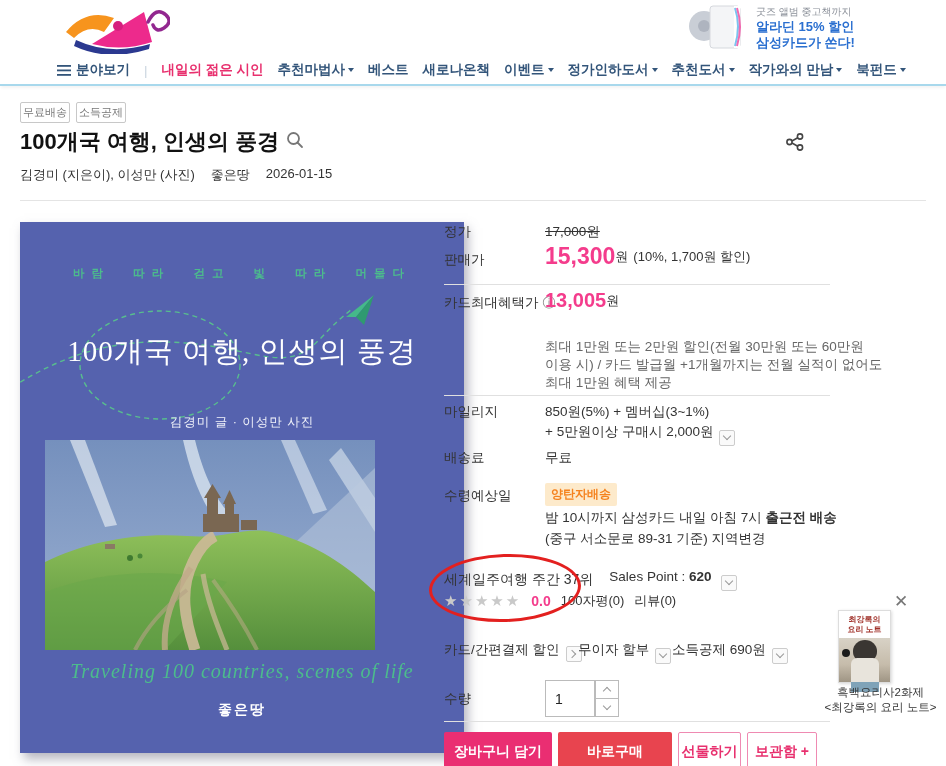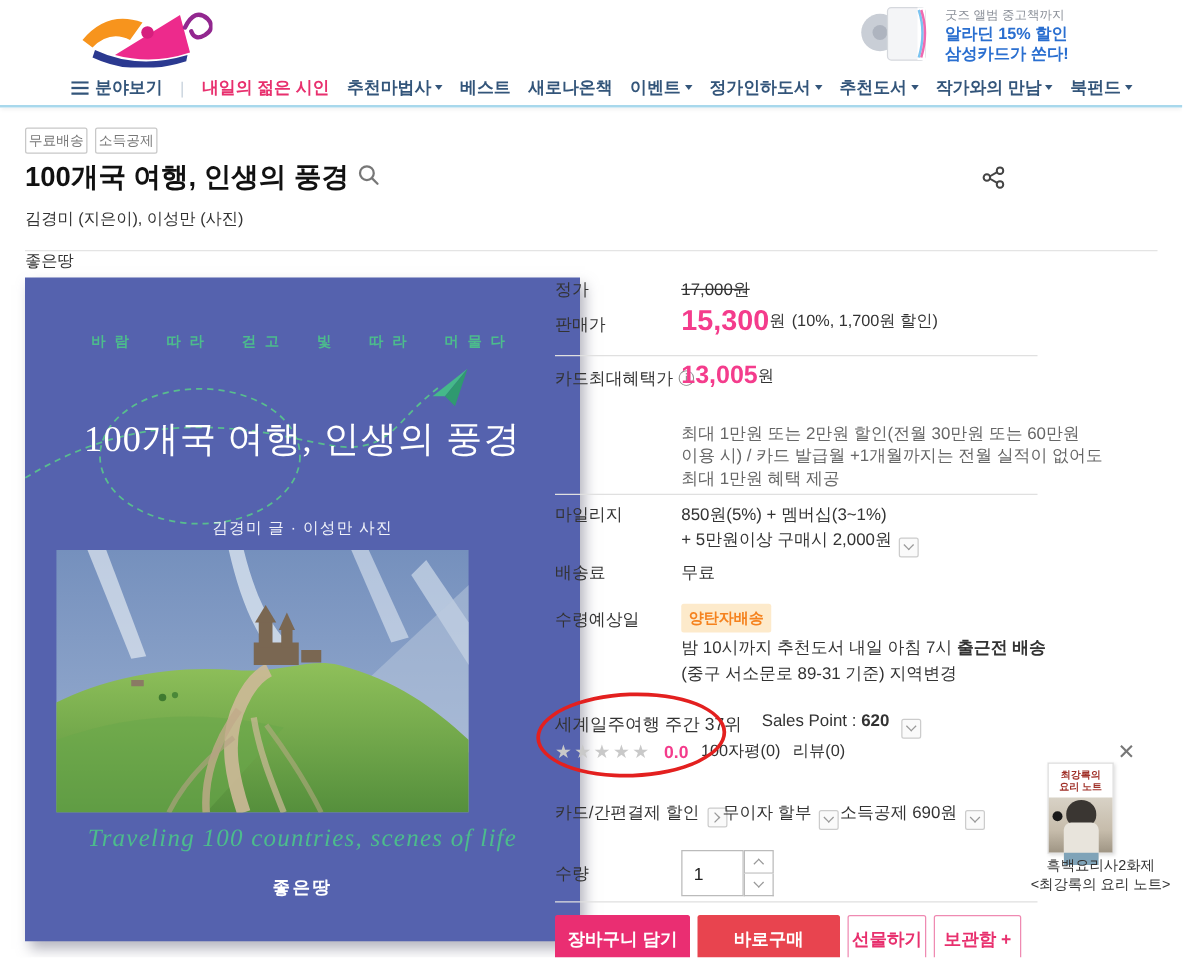--- a/index.html
+++ b/index.html
@@ -34,21 +34,21 @@
   .nav-right .tealtxt { color:#17b3c9; cursor:pointer; }
   .teal-dot { width:11px; height:11px; border-radius:50%; background:#17b3c9; position:relative; display:inline-block; }
   .teal-dot::after { content:""; position:absolute; left:2.5px; top:4.5px; width:6px; height:2px; background:#fff; }
 
   
   .badge-row { position:absolute; left:20px; top:102px; display:flex; gap:6px; }
   .gbadge { font-size:11px; color:#777; border:1px solid #c8c8c8; border-radius:2px; padding:2px 2px; background:#fff; }
   .prod-title { position:absolute; left:20px; top:127px; font-size:22px; font-weight:700; color:#111; display:flex; align-items:center; }
   .title-zoom { margin-left:7px; cursor:pointer; }
   .share-btn { position:absolute; left:785px; top:132px; width:20px; height:20px; cursor:pointer; background:none; border:none; padding:0; }
-  .author-row { position:absolute; left:20px; top:166px; font-size:13px; color:#333; display:flex; gap:16px;flex-direction:column; }
+  .author-row { position:absolute; left:20px; top:166px; font-size:13px; color:#333; display:flex; gap:16px; }
   .author-row span { cursor:pointer; }
   .top-divider { position:absolute; left:20px; top:200px; width:906px; border-top:1px solid #e4e4e4; }
 
   
   .cover { position:absolute; left:20px; top:222px; width:444px; height:531px; background:#5562ae;
     box-shadow:4px 6px 10px rgba(110,110,130,0.5); overflow:hidden; }
   .cover-tagline { position:absolute; left:0; top:44px; width:100%; text-align:center; color:#4cbc8c;
     font-size:11.5px; font-weight:700; letter-spacing:7px; word-spacing:13px; }
   .cover-flight { position:absolute; left:0; top:55px; width:380px; height:175px; pointer-events:none; }
   .cover-title { position:absolute; left:0; top:110px; width:100%; text-align:center; color:#fff;
@@ -310,21 +310,21 @@
         <span class="chev-d"></span>
       </span>
   </span>
 
   <span class="rlabel" style="left:444px;top:449px">배송료</span>
   <span class="rval" style="left:545px;top:449px">무료</span>
 
   <span class="rlabel" style="left:444px;top:487px">수령예상일</span>
   <span class="obadge" style="position:absolute;left:545px;top:483px">양탄자배송</span>
   <span class="rval" style="left:545px;top:509px">
-    <span>밤 10시까지 추천도서 내일 아침 7시</span> <span class="pbold">출근전 배송</span>
+    <span>밤 10시까지 삼성카드 내일 아침 7시</span> <span class="pbold">출근전 배송</span>
   </span>
   <span class="rval" style="left:545px;top:530px">(중구 서소문로 89-31 기준) 지역변경</span>
 
   <span class="flexrow" style="left:444px;top:569px;gap:16px">
     <span style="font-size:14px;color:#333">세계일주여행 주간 37위</span>
     <span style="font-size:13.5px;color:#333">
       <span>Sales Point :</span> <span class="pbold">620</span>
       <span class="sqbox">
           <span class="chev-d"></span>
         </span>

